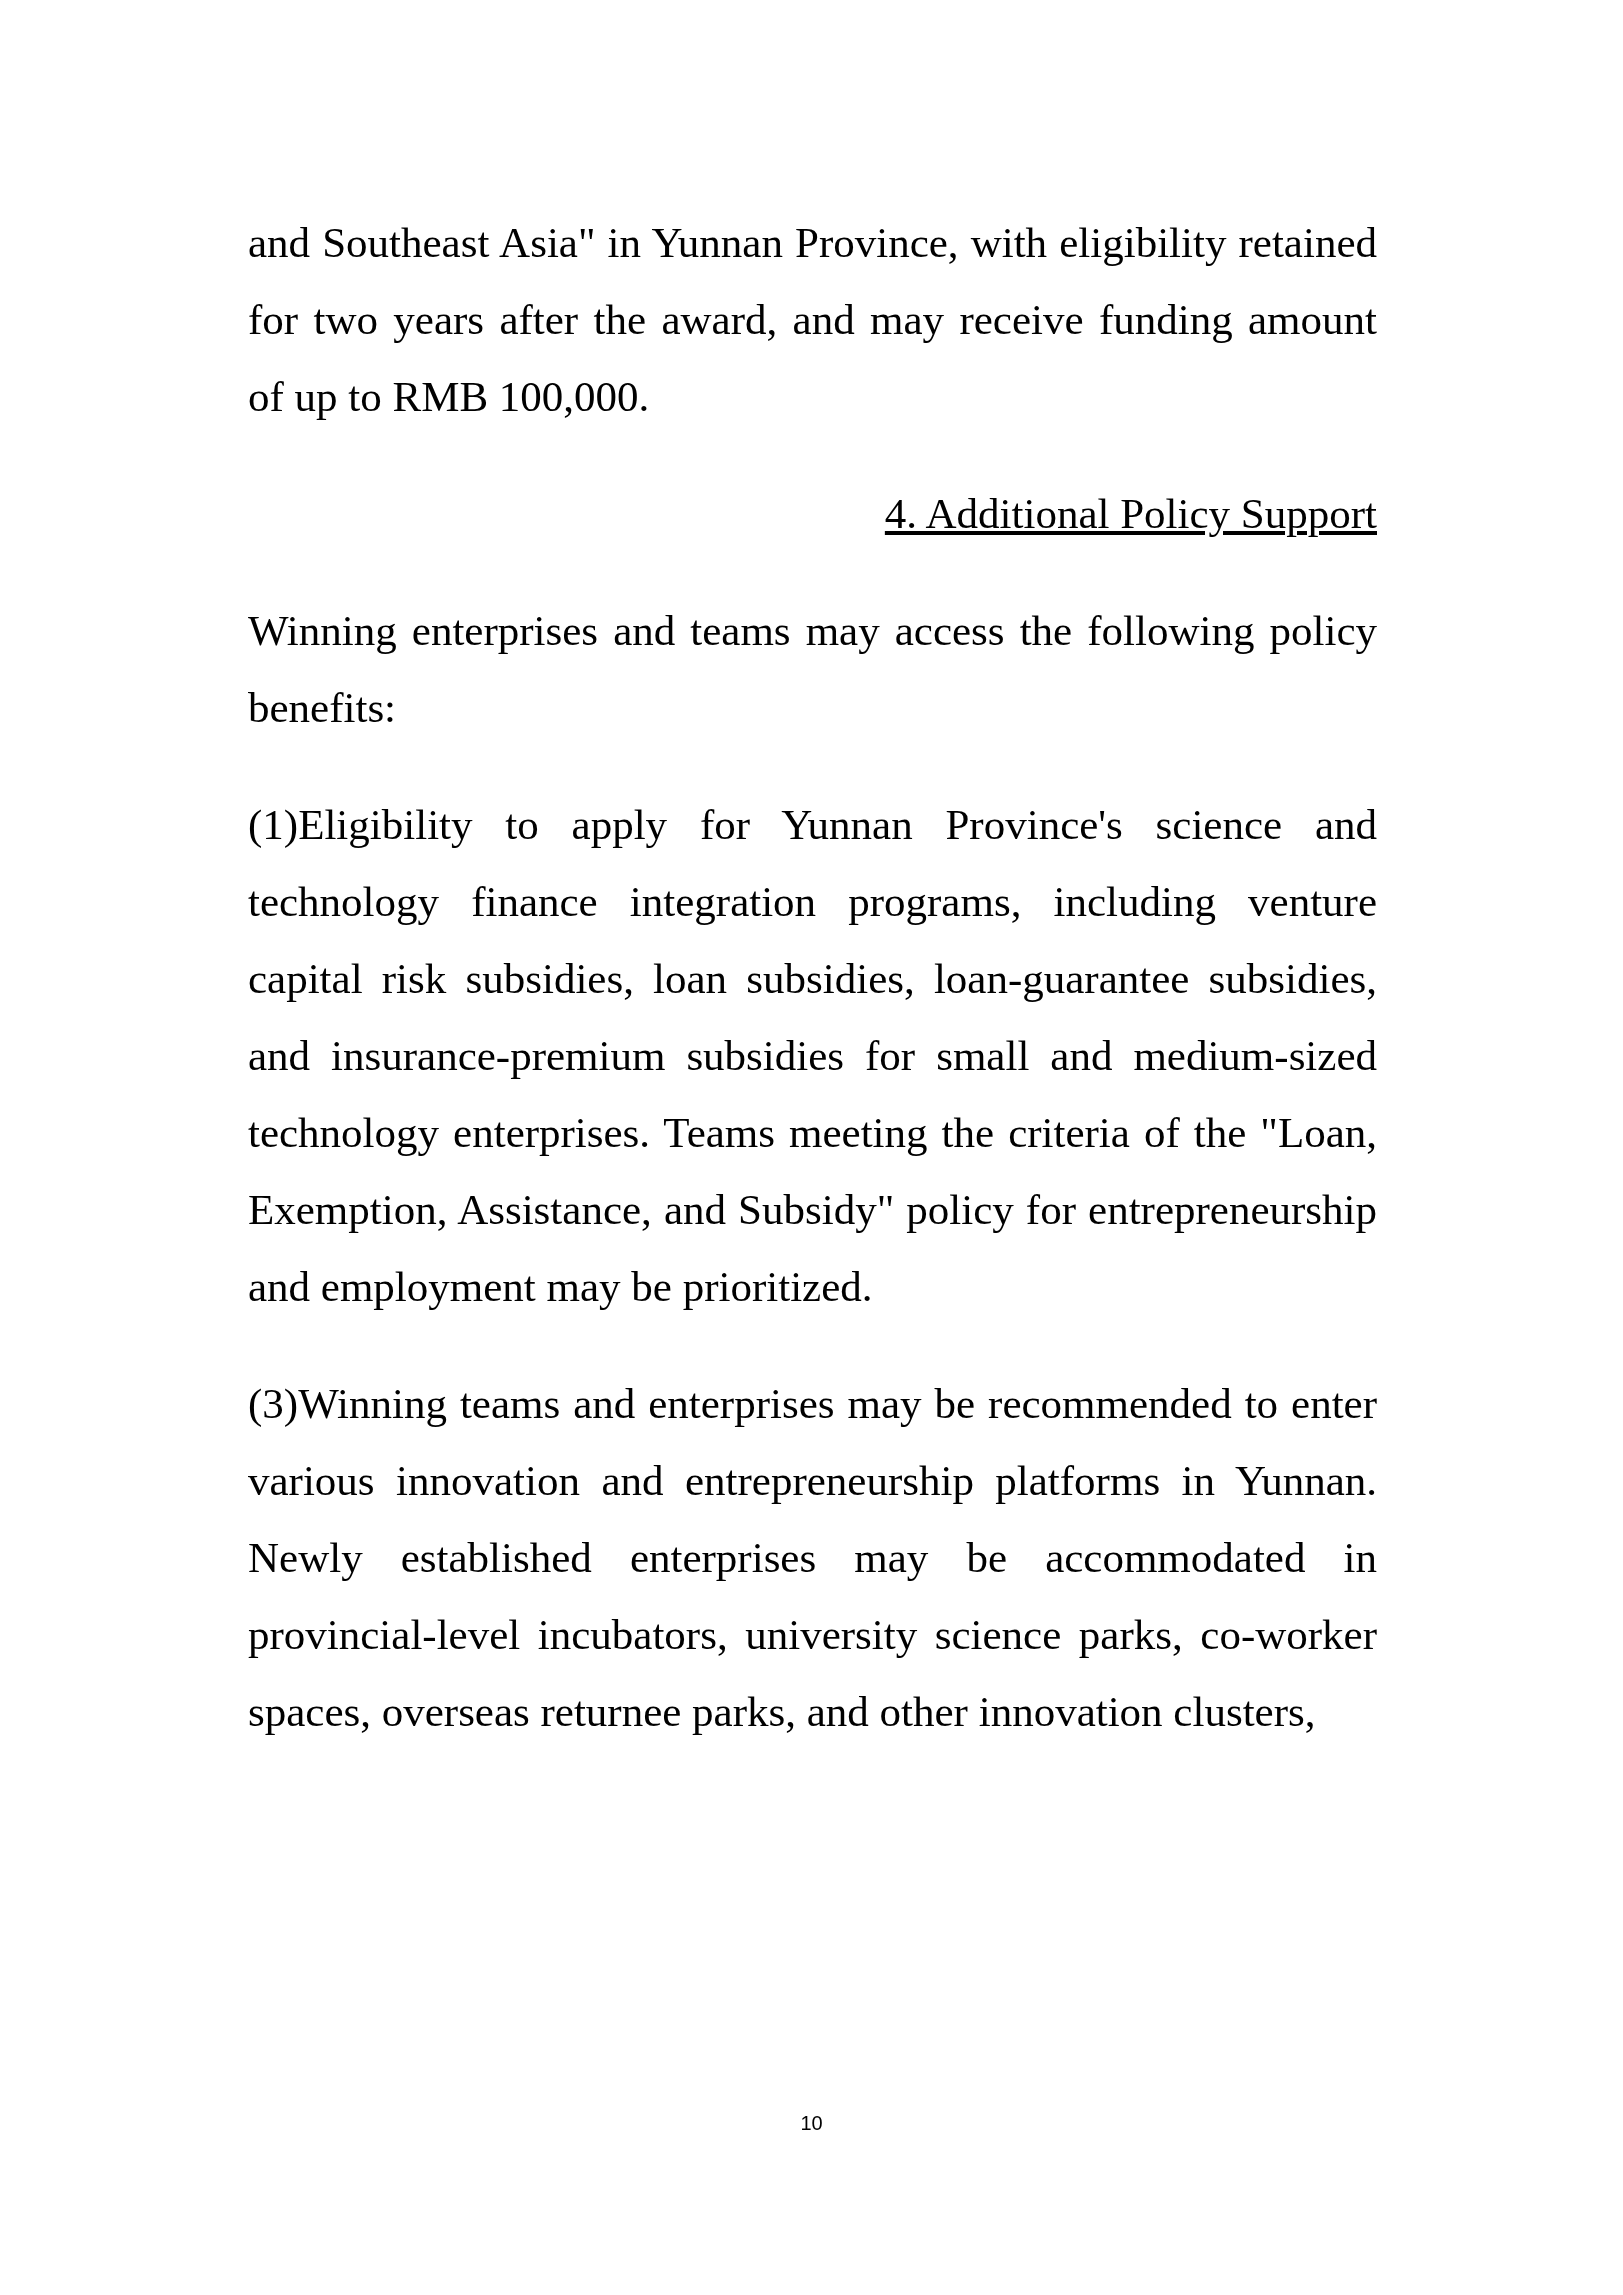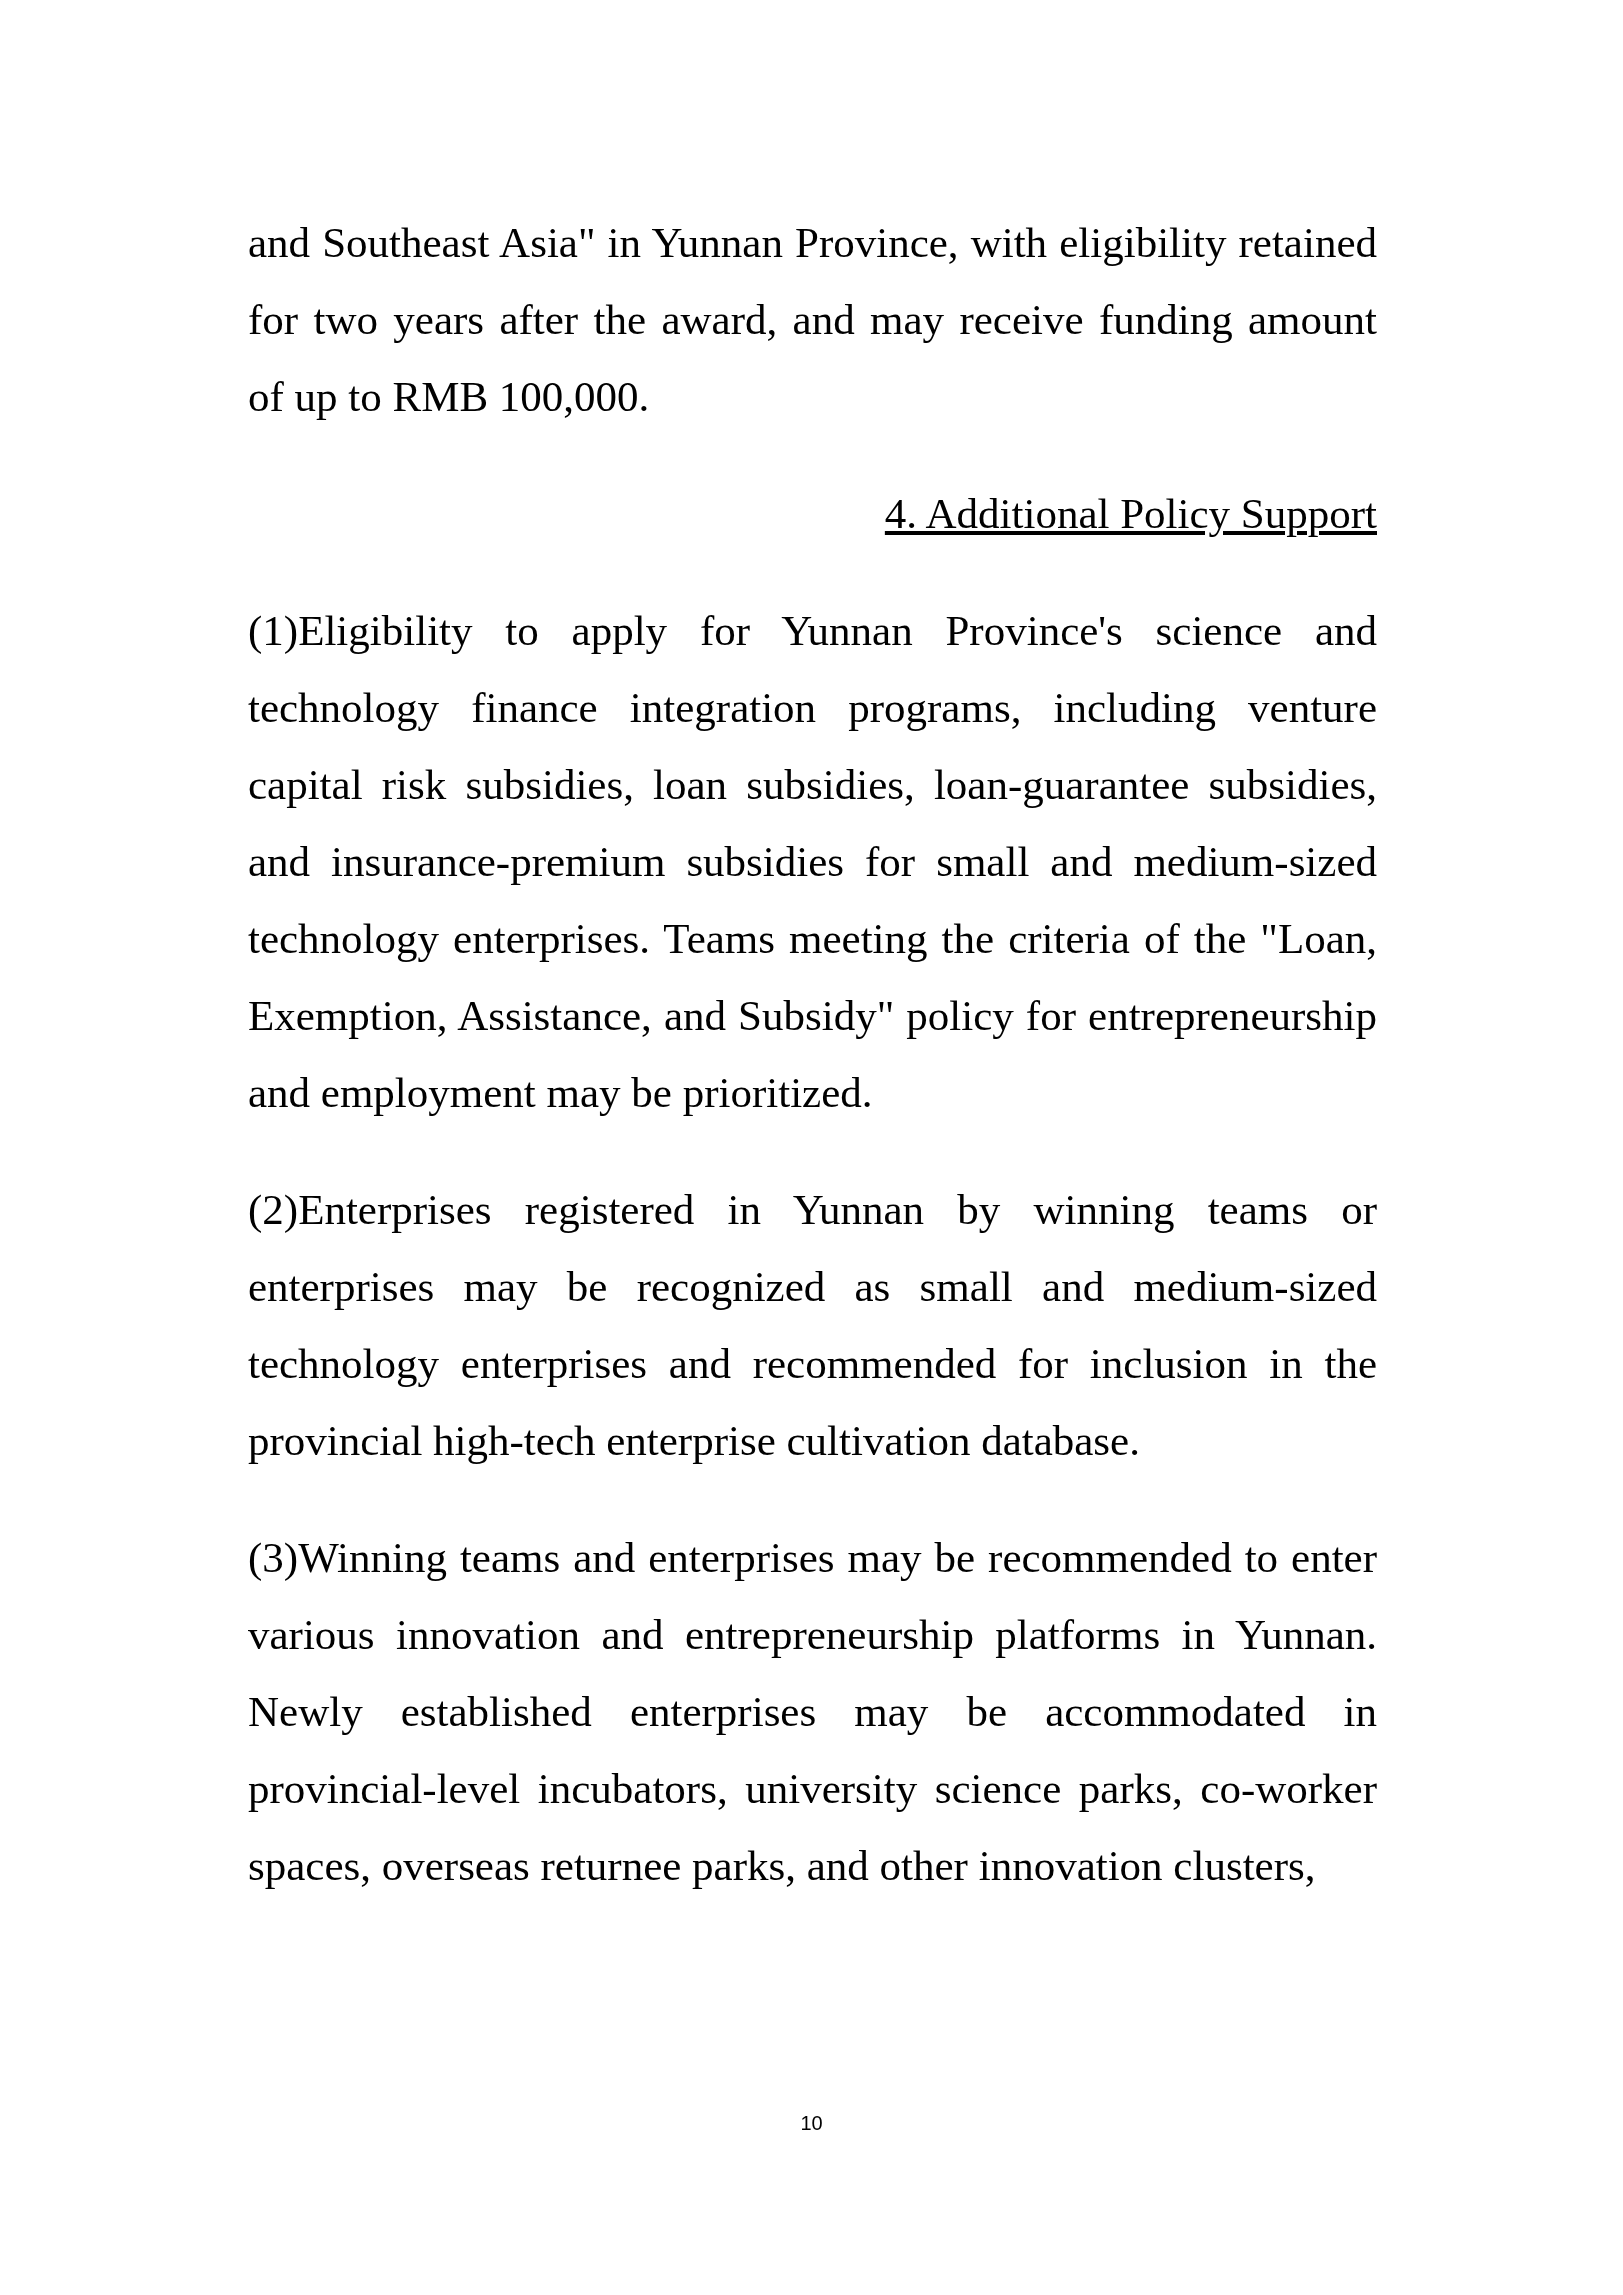--- a/index.html
+++ b/index.html
@@ -46,19 +46,19 @@
     color: #000000;
   }
 </style>
 </head>
 <body>
 
 <div class="page">
   <div class="text-block">
     <p>and Southeast Asia" in Yunnan Province, with eligibility retained for two years after the award, and may receive funding amount of up to RMB 100,000.</p>
     <p class="heading">4. Additional Policy Support</p>
+    <p>Winning enterprises and teams may access the following policy benefits:</p>
     <p>(1)Eligibility to apply for Yunnan Province's science and technology finance integration programs, including venture capital risk subsidies, loan subsidies, loan-guarantee subsidies, and insurance-premium subsidies for small and medium-sized technology enterprises. Teams meeting the criteria of the "Loan, Exemption, Assistance, and Subsidy" policy for entrepreneurship and employment may be prioritized.</p>
-    <p>(2)Enterprises registered in Yunnan by winning teams or enterprises may be recognized as small and medium-sized technology enterprises and recommended for inclusion in the provincial high-tech enterprise cultivation database.</p>
     <p>(3)Winning teams and enterprises may be recommended to enter various innovation and entrepreneurship platforms in Yunnan. Newly established enterprises may be accommodated in provincial-level incubators, university science parks, co-worker spaces, overseas returnee parks, and other innovation clusters,</p>
   </div>
   <div class="page-number">10</div>
 </div>
 
 
 </body></html>

